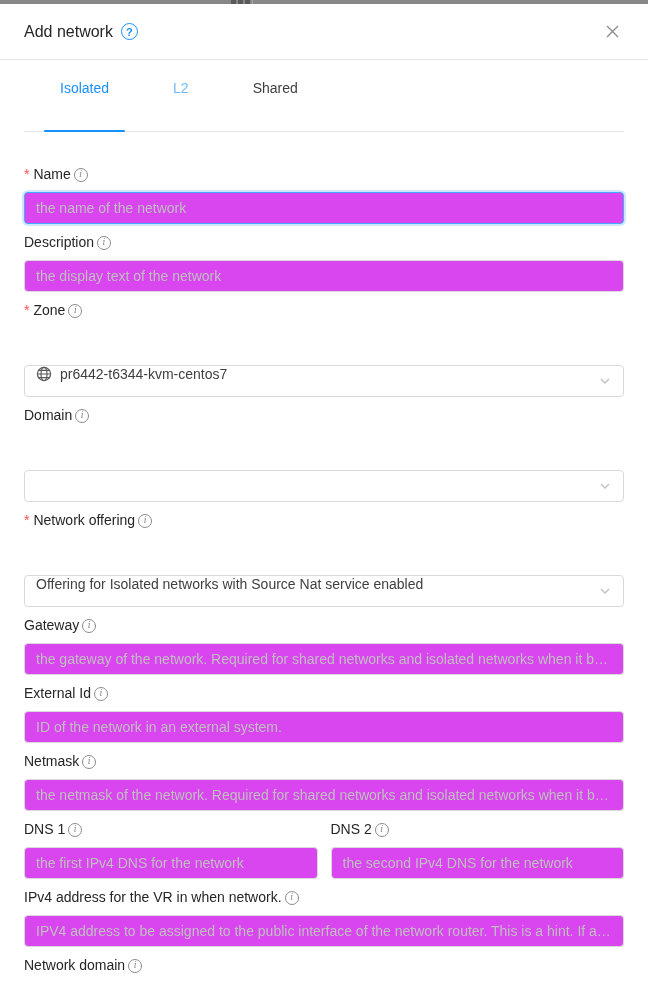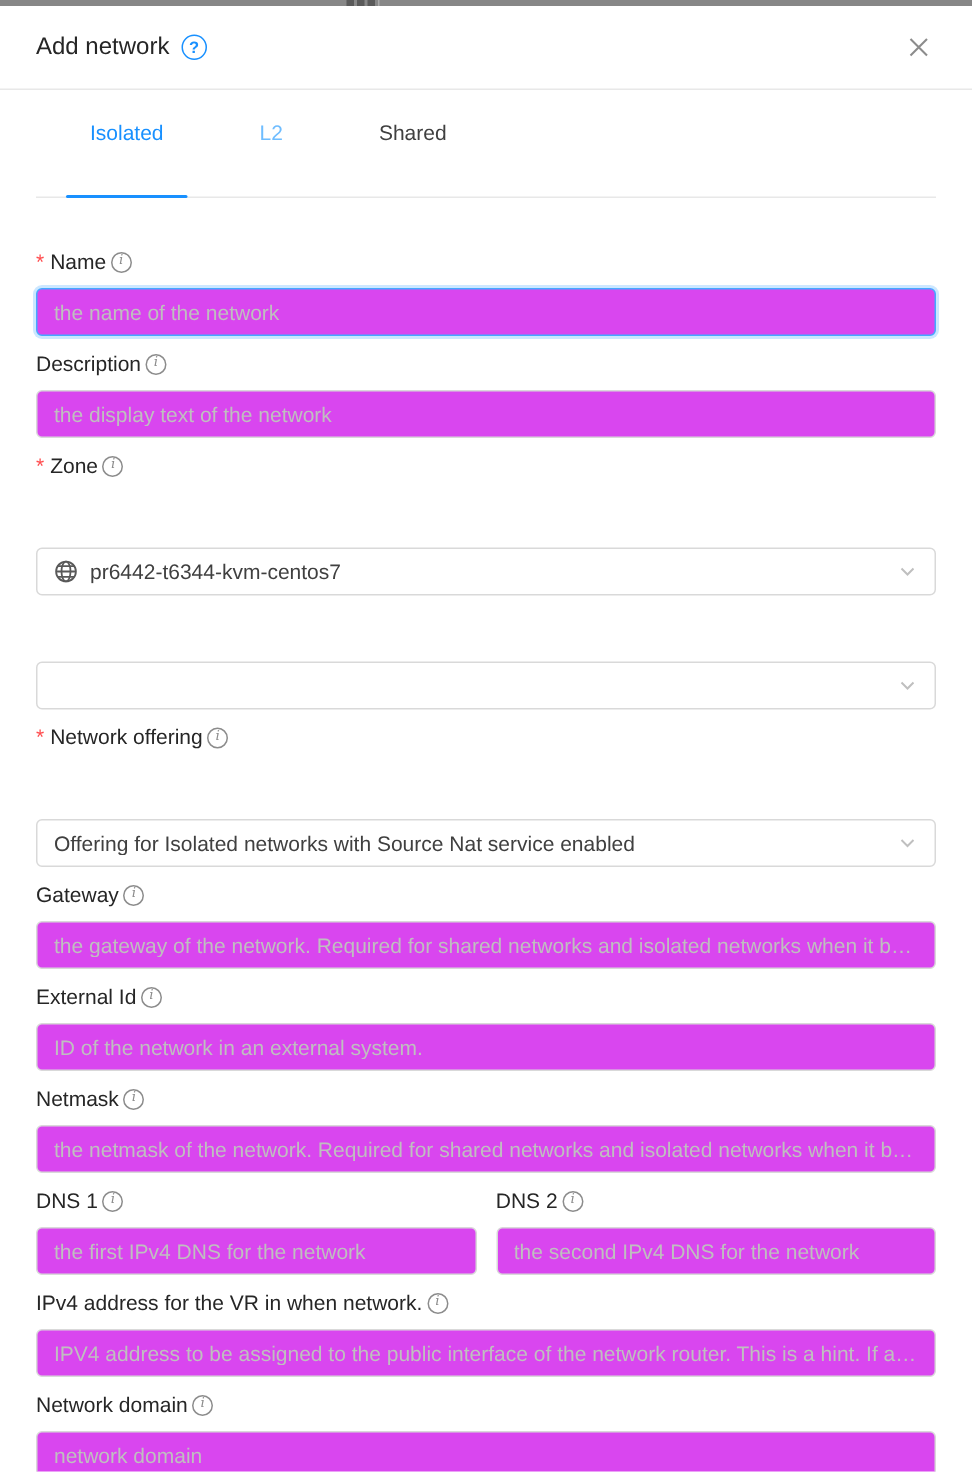--- a/index.html
+++ b/index.html
@@ -149,21 +149,21 @@
     box-shadow: 0 0 0 2px rgba(24,144,255,0.22);
   }
 
   .select-box {
     width: 100%;
     height: 32px;
     border: 1px solid #d9d9d9;
     border-radius: 4px;
     padding: 0 30px 0 11px;
     display: flex;
-    align-items: center;
+    align-items: flex-start;
     gap: 8px;
     cursor: pointer;
     position: relative;
     background: #fff;
     color: #404040;
     margin-top: 44px;
   }
   .select-box .chev {
     position: absolute;
     right: 12px; top: 50%;
@@ -265,20 +265,24 @@
         <span class="select-value">pr6442-t6344-kvm-centos7</span>
         <span class="chev">
           <svg width="12" height="12" viewBox="0 0 12 12">
             <path d="M2 4 L6 8 L10 4" stroke="#bfbfbf" stroke-width="1.3" fill="none"></path>
           </svg>
         </span>
       </div>
     </div>
 
     <div class="field">
+      <div class="field-label">
+        <span>Domain</span>
+        <span class="info-icon"></span>
+      </div>
       <div class="select-box">
         <span class="select-value"></span>
         <span class="chev">
           <svg width="12" height="12" viewBox="0 0 12 12">
             <path d="M2 4 L6 8 L10 4" stroke="#bfbfbf" stroke-width="1.3" fill="none"></path>
           </svg>
         </span>
       </div>
     </div>
 

